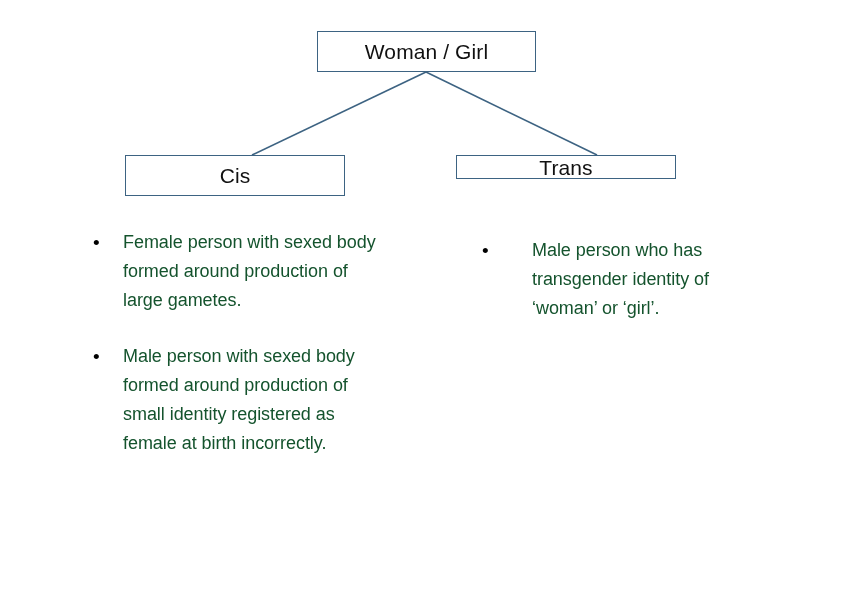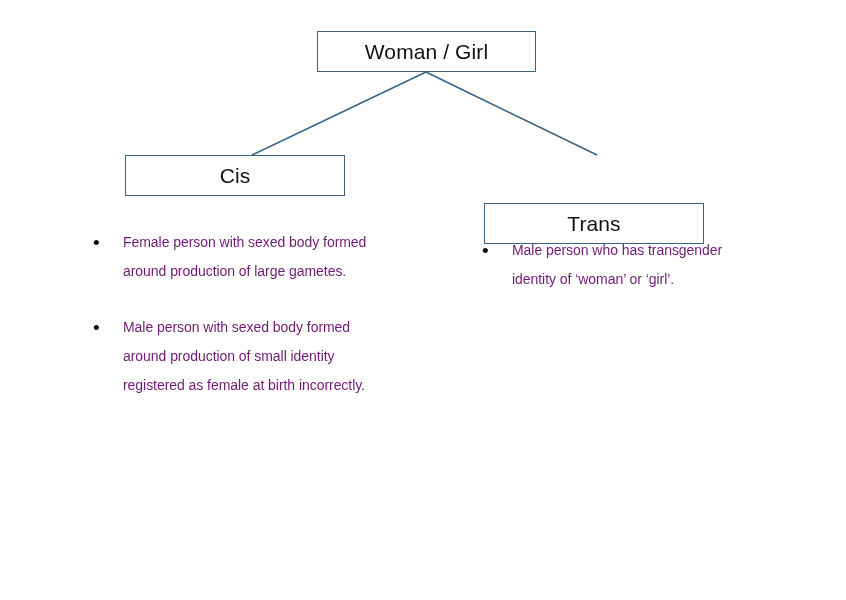--- a/index.html
+++ b/index.html
@@ -60,25 +60,24 @@
   }
 
   #node-cis {
     left: 125px;
     top: 155px;
     width: 220px;
     height: 41px;
   }
 
   #node-trans {
-    left: 484px;
+    left: 456px;
     top: 155px;
     width: 220px;
-    height: 41px;
-    margin-top: 48px;
+    height: 24px;
   }
 
   .bullet-list {
     position: absolute;
     margin: 0;
     padding: 0;
     list-style: none;
   }
 
   #list-cis {
@@ -110,28 +109,29 @@
     line-height: 29px;
     color: #000000;
     text-align: left;
     padding-left: 5px;
     box-sizing: border-box;
   }
 
   .bullet-text {
     flex: 1 1 auto;
     font-family: "Liberation Sans", sans-serif;
-    font-size: 14px;
+    font-size: 18px;
     line-height: 29px;
-    color: #701a75;
+    color: #14532d;
     letter-spacing: -0.05px;
   }
 
   #list-trans .bullet-text {
     width: 205px;
+    margin-left: 20px;
   }
 
   #list-cis .bullet-text {
     width: 262px;
   }
 </style>
 </head>
 <body>
 
 <div id="diagram-canvas">

